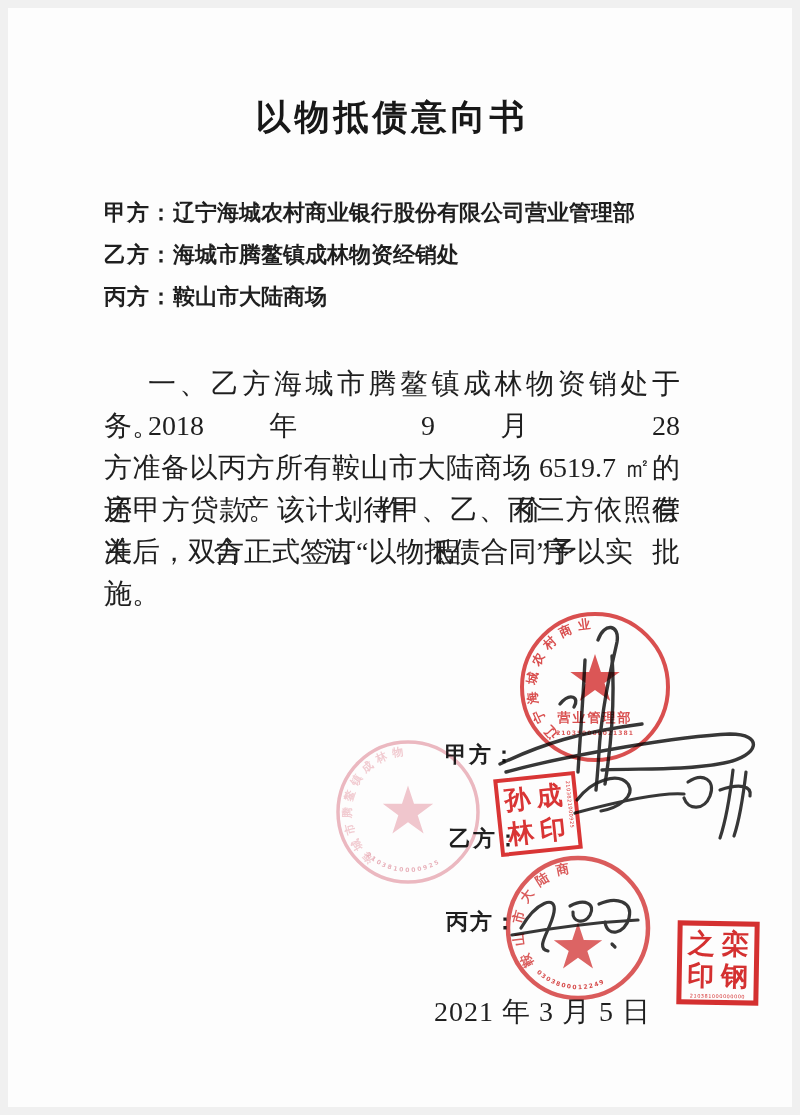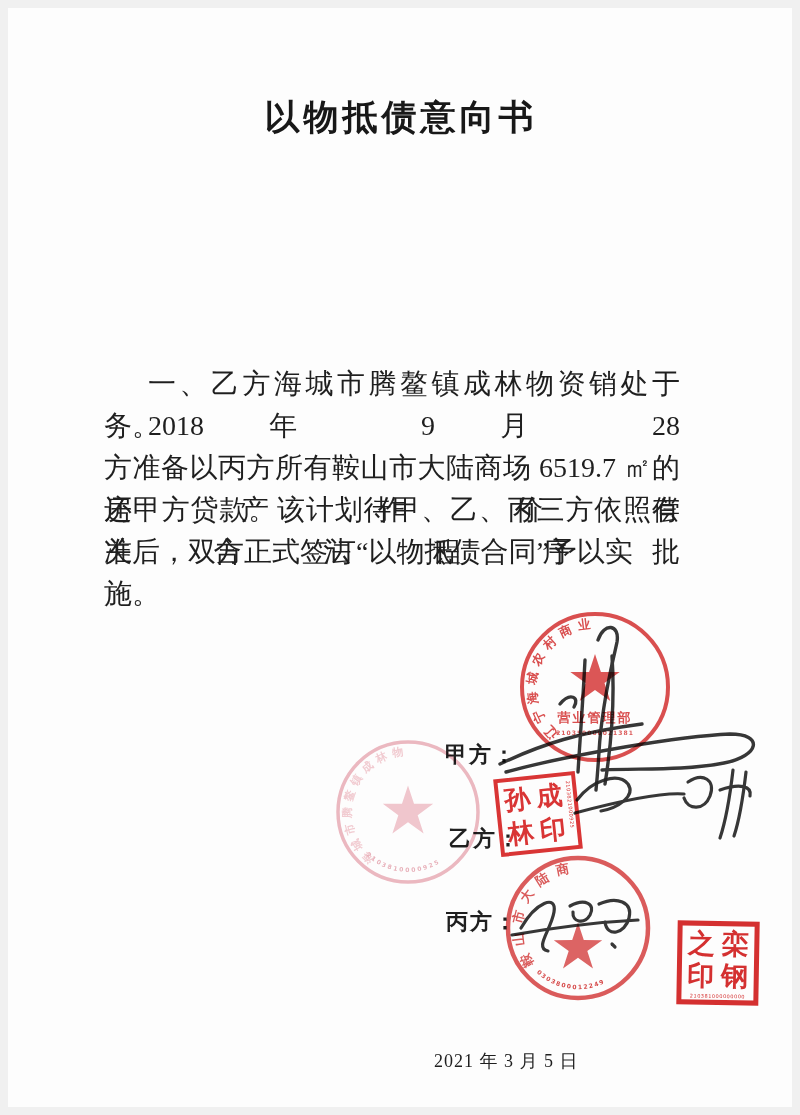--- a/index.html
+++ b/index.html
@@ -1,30 +1,30 @@
 <!DOCTYPE html>
 <html><head>
 <meta charset="utf-8">
 <style>
   html,body{margin:0;padding:0;background:#e8e8e8;}
   .stage{position:relative;width:800px;height:1115px;background:#f0f0f0;overflow:hidden;
          font-family:"Liberation Serif","DejaVu Serif",serif;color:#1f1f1f;}
   .paper{position:absolute;left:8px;top:8px;width:784px;height:1099px;background:#fdfdfd;}
-  .title{position:absolute;left:16px;top:94px;width:770px;margin:0;text-align:center;
+  .title{position:absolute;left:7px;top:94px;width:770px;margin:0;text-align:center;
          font-family:"DejaVu Sans","Liberation Sans",sans-serif;font-weight:bold;
          font-size:35px;letter-spacing:4px;color:#181818;}
   .parties{position:absolute;left:104px;top:192px;width:580px;font-size:22px;line-height:42px;font-weight:600;}
   .pline{height:42px;white-space:nowrap;}
   .plabel{letter-spacing:1px;}
   .body{position:absolute;left:104px;top:321px;width:576px;font-size:28px;line-height:42px;margin-top:42px;}
   .bline{height:42px;}
   .j{text-align:justify;text-align-last:justify;}
   .in{padding-left:44px;}
   .sig-label{position:absolute;font-size:22px;font-weight:600;letter-spacing:2px;z-index:1;}
-  .date{position:absolute;left:434px;top:1049px;font-size:18px;letter-spacing:1px;z-index:1;}
+  .date{position:absolute;left:434px;top:993px;font-size:28px;letter-spacing:1px;z-index:1;}
   .seal{position:absolute;mix-blend-mode:multiply;z-index:2;}
   .sq-seal{position:absolute;mix-blend-mode:multiply;z-index:2;box-sizing:border-box;
            display:grid;grid-template-columns:1fr 1fr;grid-template-rows:1fr 1fr;place-items:center;
            font-family:"DejaVu Sans","Liberation Sans",sans-serif;font-weight:bold;}
   .sq-sun{left:497px;top:775px;width:82px;height:78px;border:4.5px solid #db3535;color:#db3535;
           transform:rotate(-6deg);font-size:26px;padding:1px 8px 1px 2px;}
   .sq-luan{left:677px;top:921px;width:82px;height:84px;border:5px solid #d63030;color:#d63030;
            transform:rotate(1deg);font-size:27px;padding:1px 2px 8px 2px;}
   .sq-char{line-height:1;}
   .v-digits{position:absolute;right:1px;top:5px;writing-mode:vertical-rl;font-size:5px;
@@ -35,20 +35,31 @@
   .seal text{font-family:"DejaVu Sans","Liberation Sans",sans-serif;font-weight:bold;}
 </style>
 </head>
 <body>
 
 <div class="stage">
   <div class="paper"></div>
 
   <h1 class="title">以物抵债意向书</h1>
 
+  <div class="parties">
+    <div class="pline">
+      <span class="plabel">甲方：</span><span>辽宁海城农村商业银行股份有限公司营业管理部</span>
+    </div>
+    <div class="pline">
+      <span class="plabel">乙方：</span><span>海城市腾鳌镇成林物资经销处</span>
+    </div>
+    <div class="pline">
+      <span class="plabel">丙方：</span><span>鞍山市大陆商场</span>
+    </div>
+  </div>
 
   <div class="body">
     <div class="bline j in">一、乙方海城市腾鳌镇成林物资销处于 2018 年 9 月 28</div>
     <div class="bline">务。</div>
     <div class="bline j">方准备以丙方所有鞍山市大陆商场 6519.7 ㎡的房产作价偿</div>
     <div class="bline j">还甲方贷款。该计划待甲、乙、丙三方依照有关合法程序批</div>
     <div class="bline">准后，双方正式签订“以物抵债合同”予以实施。</div>
   </div>
 
   <div class="sig-label" style="left:445px;top:740px">甲方：</div>

